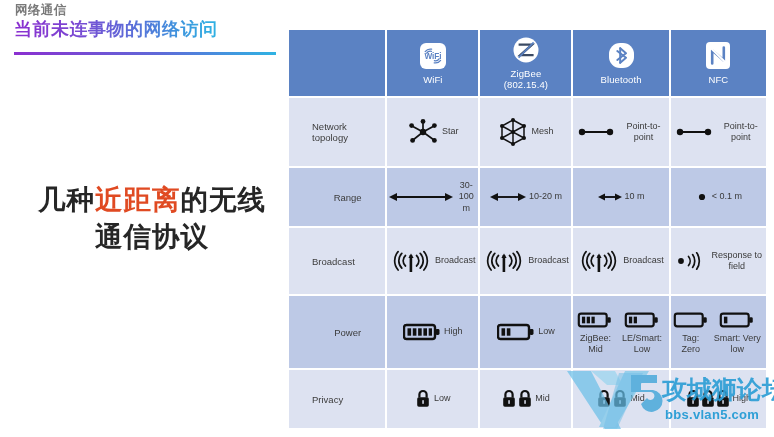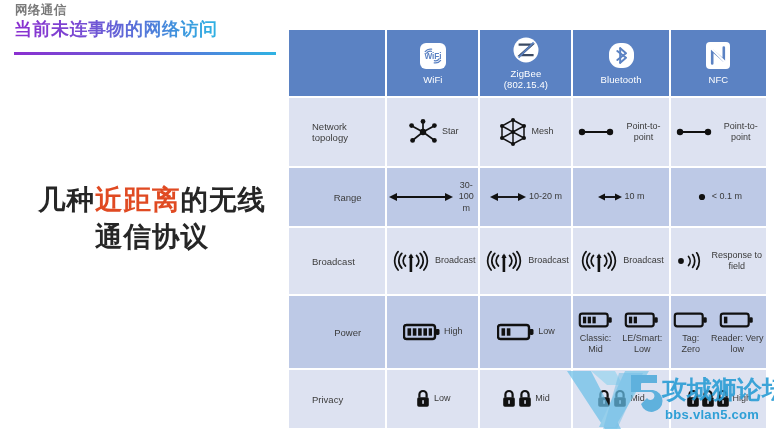--- a/index.html
+++ b/index.html
@@ -399,21 +399,21 @@
                   <svg width="36" height="18" viewBox="0 0 38 20">
                     <rect x="1" y="3" width="31" height="14" rx="2.6" fill="none" stroke="#111" stroke-width="2.4"></rect>
                     <rect x="32.5" y="7" width="4" height="6" rx="1.4" fill="#111"></rect>
                     <g fill="#111">
                         <rect x="4.5" y="6.3" width="3.6" height="7.4"></rect>
                         <rect x="9.8" y="6.3" width="3.6" height="7.4"></rect>
                         <rect x="15.1" y="6.3" width="3.6" height="7.4"></rect>
                       </g>
                   </svg>
                 </span>
-                <span class="cap">Classic: Mid</span>
+                <span class="cap">ZigBee: Mid</span>
               </div>
               <div class="pair">
                 <span class="glyph">
                   <svg width="36" height="18" viewBox="0 0 38 20">
                     <rect x="1" y="3" width="31" height="14" rx="2.6" fill="none" stroke="#111" stroke-width="2.4"></rect>
                     <rect x="32.5" y="7" width="4" height="6" rx="1.4" fill="#111"></rect>
                     <g fill="#111">
                         <rect x="4.5" y="6.3" width="3.6" height="7.4"></rect>
                         <rect x="9.8" y="6.3" width="3.6" height="7.4"></rect>
                       </g>
@@ -435,21 +435,21 @@
                 <span class="cap">Tag: Zero</span>
               </div>
               <div class="pair">
                 <span class="glyph">
                   <svg width="36" height="18" viewBox="0 0 38 20">
                     <rect x="1" y="3" width="31" height="14" rx="2.6" fill="none" stroke="#111" stroke-width="2.4"></rect>
                     <rect x="32.5" y="7" width="4" height="6" rx="1.4" fill="#111"></rect>
                     <rect x="4.5" y="6.3" width="3.8" height="7.4" fill="#111"></rect>
                   </svg>
                 </span>
-                <span class="cap">Reader: Very low</span>
+                <span class="cap">Smart: Very low</span>
               </div>
             </div>
           </td>
         </tr>
 
         <tr class="odd" style="height:58px">
           <td class="rowlabel">Privacy</td>
           <td>
             <div class="cell">
               <span class="glyph">

